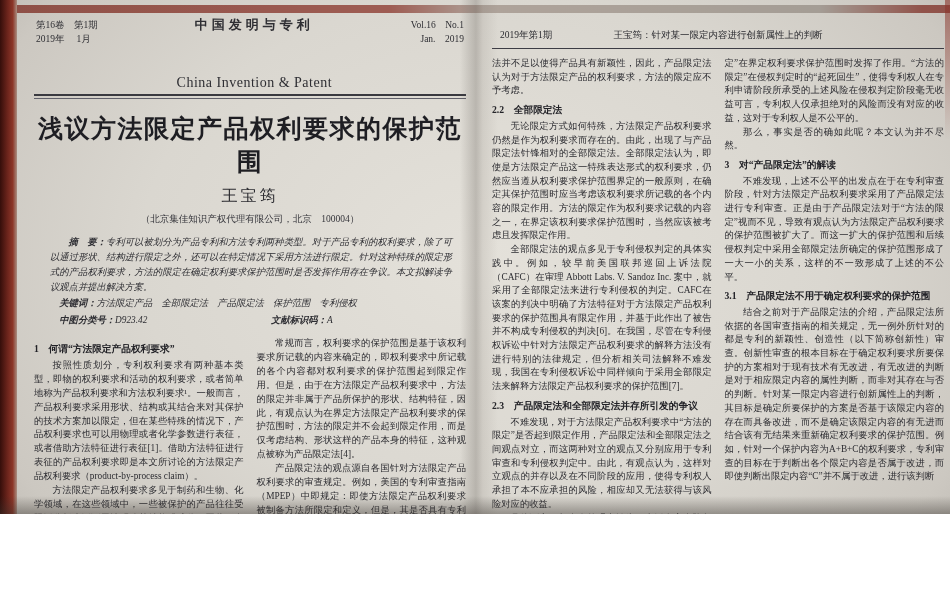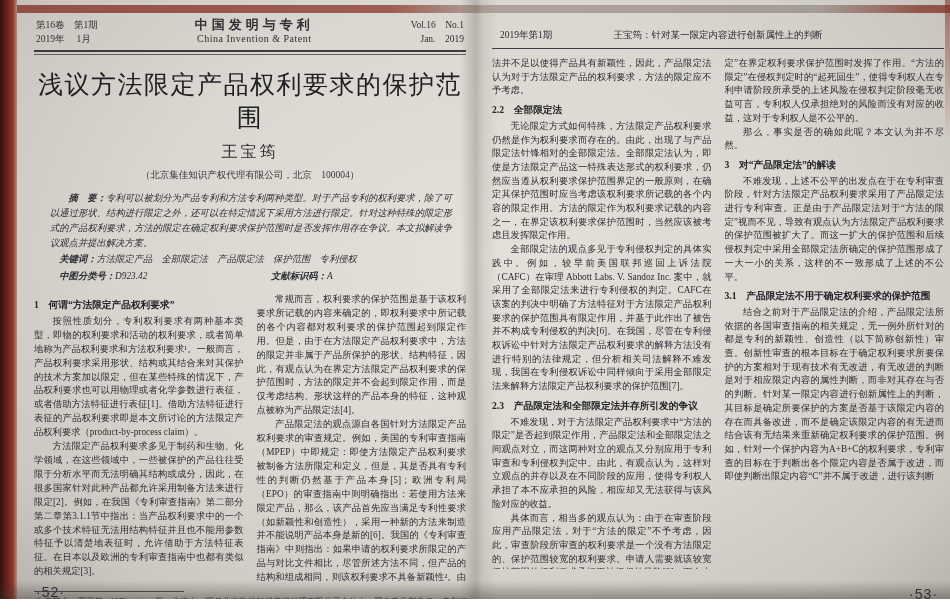--- a/index.html
+++ b/index.html
@@ -1,17 +1,17 @@
 <!DOCTYPE html>
 <html><head>
 <meta charset="utf-8">
 <style>
   html,body { margin:0; padding:0; }
   .stage {
-    position:relative; width:950px; height:599px; overflow:hidden;
+    position:relative; width:950px; height:514px; overflow:hidden;
     background:#3b82f6;
     font-family:"Liberation Serif","DejaVu Serif",serif;
     color:#2b2b30;
   }
   .spine {
     position:absolute; left:0; top:0; width:17px; height:614px;
     background:linear-gradient(90deg,#350e0a,#6d251c 45%,#8c3628 75%,#a98f82);
   }
   .paper {
     position:absolute; left:17px; top:0; width:933px; height:614px;
@@ -34,25 +34,25 @@
     position:absolute; left:0; bottom:0; width:950px; height:18px;
     background:linear-gradient(180deg,rgba(0,0,0,0),rgba(55,50,45,.42));
   }
   .page-left  { position:absolute; left:34px;  top:12px; width:432px; height:592px; }
   .page-right { position:absolute; left:492px; top:12px; width:452px; height:592px; }
 
   
   .masthead { display:flex; justify-content:space-between; align-items:flex-start; font-size:9.5px; line-height:14px; padding:6px 2px 0 2px; color:#2e2e33; }
   .mh-center { text-align:center; }
   .mh-journal-cn { font-weight:bold; font-size:13px; letter-spacing:4px; }
-  .mh-journal-en { font-size:10px; letter-spacing:.5px; }
+  .mh-journal-en { font-size:14px; letter-spacing:.5px;margin-top:44px; }
   .mh-right { text-align:right; }
   .mh-rule { margin-top:4px; height:2px; border-top:2px solid #3a3a40; border-bottom:1px solid #60606a; }
 
-  .title  { margin-top:13px; text-align:center; font-size:25px; font-weight:normal; letter-spacing:1.5px; color:#1e1e23; }
+  .title  { margin-top:13px; text-align:center; font-size:25px; font-weight:bold; letter-spacing:1.5px; color:#1e1e23; }
   .author { margin-top:8px; text-align:center; font-size:16px; letter-spacing:3px; }
   .affil  { margin-top:6px; text-align:center; font-size:9.5px; color:#34343a; }
 
   .abstract { margin:9px 14px 0 16px; font-style:italic; font-size:9.3px; line-height:15px; text-align:justify; color:#2e2e33; }
   .abstract p { margin:0; }
   .abs-p { text-indent:2em; }
   .kw-p  { text-indent:1em; margin-top:1px !important; }
   .lbl   { font-weight:bold; font-style:italic; }
   .meta-row { display:flex; margin-top:2px; font-style:italic; }
   .meta-a { flex:0 0 55%; text-indent:1em; }

